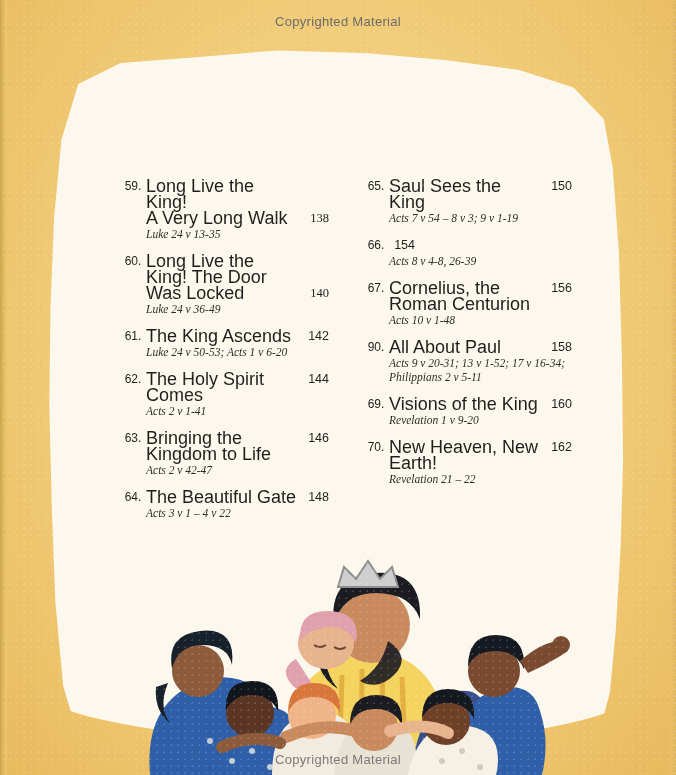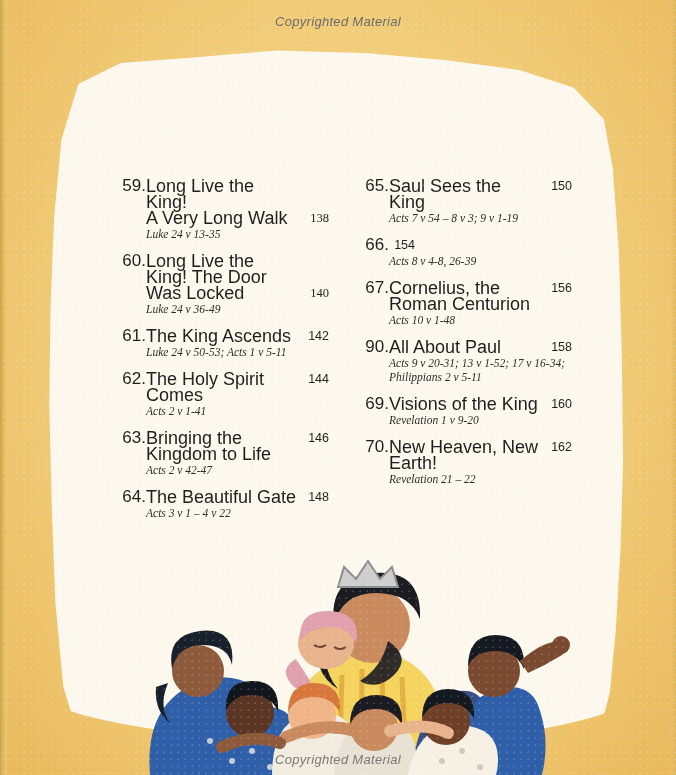--- a/index.html
+++ b/index.html
@@ -52,21 +52,20 @@
   
   .watermark {
     position: absolute;
     left: 0;
     width: 100%;
     text-align: center;
     font-family: "Liberation Sans", sans-serif;
     font-size: 13px;
     letter-spacing: .3px;
     color: #6b6b6b;
-    font-style: italic;
   }
   .watermark.top { top: 14px; }
   .watermark.bottom { bottom: 8px; color: #7a7a78; }
 
   
   .blob {
     position: absolute;
     left: 36px;
     top: 42px;
     width: 604px;
@@ -99,23 +98,23 @@
     position: relative;
     margin-bottom: 12px;
   }
   .entry-line {
     display: flex;
     align-items: flex-start;
   }
   .num {
     width: 26px;
     flex: 0 0 26px;
-    font-size: 17px;
+    font-size: 12px;
     line-height: 16px;
-    text-align: right;
+    text-align: center;
     color: #1d1d1b;
   }
   .title {
     flex: 1 1 auto;
     font-size: 18px;
     line-height: 16px;
     padding-right: 6px;
     color: #1d1d1b;
   }
   .title .line2 { display: block; }
@@ -189,21 +188,21 @@
         </div>
         <div class="ref">Luke 24 v 36-49</div>
       </div>
 
       <div class="entry">
         <div class="entry-line">
           <span class="num">61.</span>
           <span class="title">The King Ascends</span>
           <span class="pageno">142</span>
         </div>
-        <div class="ref">Luke 24 v 50-53; Acts 1 v 5-11</div>
+        <div class="ref">Luke 24 v 50-53; Acts 1 v 6-20</div>
       </div>
 
       <div class="entry">
         <div class="entry-line">
           <span class="num">62.</span>
           <span class="title">The Holy Spirit Comes</span>
           <span class="pageno">144</span>
         </div>
         <div class="ref">Acts 2 v 1-41</div>
       </div>

